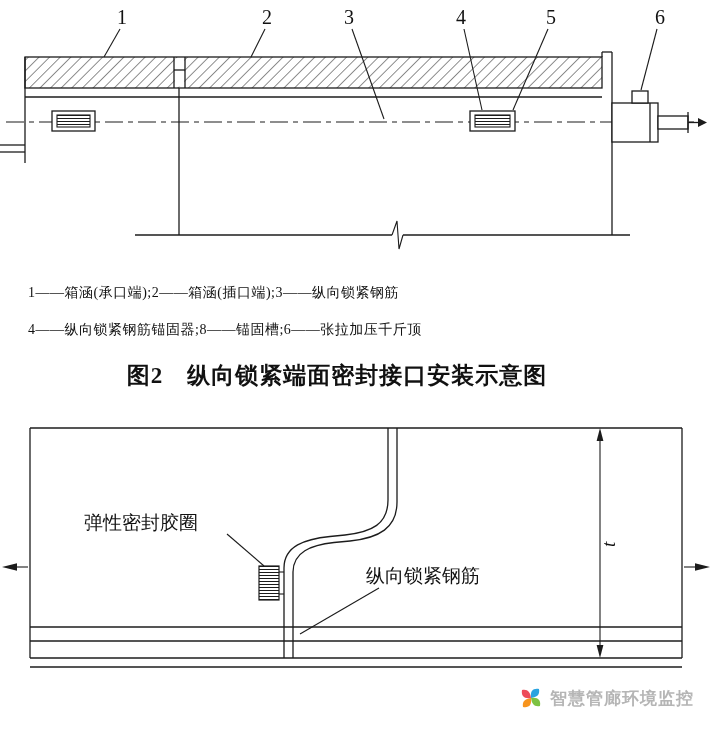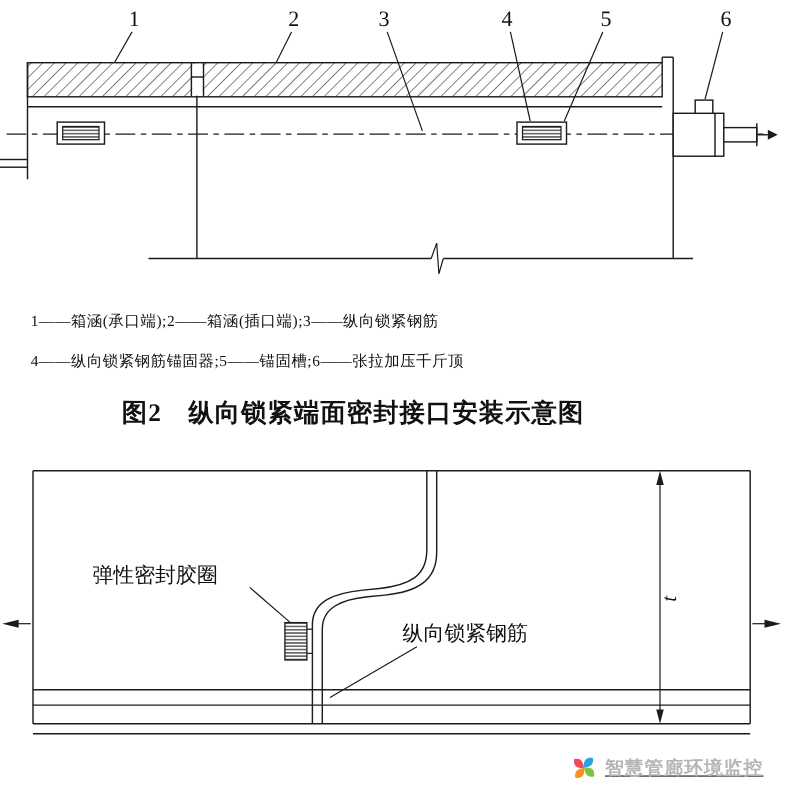--- a/index.html
+++ b/index.html
@@ -20,27 +20,27 @@
   .white { fill:#ffffff; stroke:none; }
   .whiteln { fill:#ffffff; stroke:#1c1c1c; stroke-width:1.3; }
   .solid { fill:#1c1c1c; stroke:none; }
 
   .num   { font-size:20px; fill:#111; font-family:"Liberation Serif","DejaVu Serif",serif; }
   .lbl   { font-size:19px; fill:#111; font-family:"Liberation Serif","DejaVu Serif",serif; }
   .dimlb { font-size:19px; font-style:italic; fill:#111; }
 
   .legend { position:absolute; top:274px; left:28px; width:664px;
             font-size:14px; line-height:37px; letter-spacing:0.5px; }
-  .caption { position:absolute; left:0; width:642px; text-align:center;
+  .caption { position:absolute; left:16px; width:642px; text-align:center;
              font-weight:bold; font-size:23px; letter-spacing:1px; }
   .caption2 { top:360px; }
   .caption3 { top:700px; }
 
   .watermark { position:absolute; top:686px; left:519px; display:flex;
-               align-items:center; gap:7px;text-decoration:underline; }
+               align-items:center; gap:7px; }
   .watermark .wm-text { font-size:17px; font-weight:bold; color:#b5b5b5;
                         letter-spacing:1px; font-family:"Liberation Sans","DejaVu Sans",sans-serif; }
   .wm-logo { display:block; }
 </style>
 </head>
 <body>
 
 <div class="page">
 
   <svg class="fig fig2" width="720" height="268" viewBox="0 0 720 268">
@@ -112,21 +112,21 @@
       <line class="lnthin" x1="464" y1="29" x2="482" y2="110"></line>
       <text class="num" x="546" y="24">5</text>
       <line class="lnthin" x1="548" y1="29" x2="513" y2="110"></line>
       <text class="num" x="655" y="24">6</text>
       <line class="lnthin" x1="657" y1="29" x2="641" y2="90"></line>
     </g>
   </svg>
 
   <div class="legend">
     <div>1——箱涵(承口端);2——箱涵(插口端);3——纵向锁紧钢筋</div>
-    <div>4——纵向锁紧钢筋锚固器;5——锚固槽;6——张拉加压千斤顶</div>
+    <div>4——纵向锁紧钢筋锚固器;8——锚固槽;6——张拉加压千斤顶</div>
   </div>
 
   <div class="caption caption2">图2　纵向锁紧端面密封接口安装示意图</div>
 
   <svg class="fig fig3" width="720" height="290" viewBox="0 0 720 290">
     <defs>
       <pattern id="hatchDense3" width="4" height="3" patternUnits="userSpaceOnUse">
         <line class="pln" x1="0" y1="1.5" x2="4" y2="1.5"></line>
       </pattern>
     </defs>

